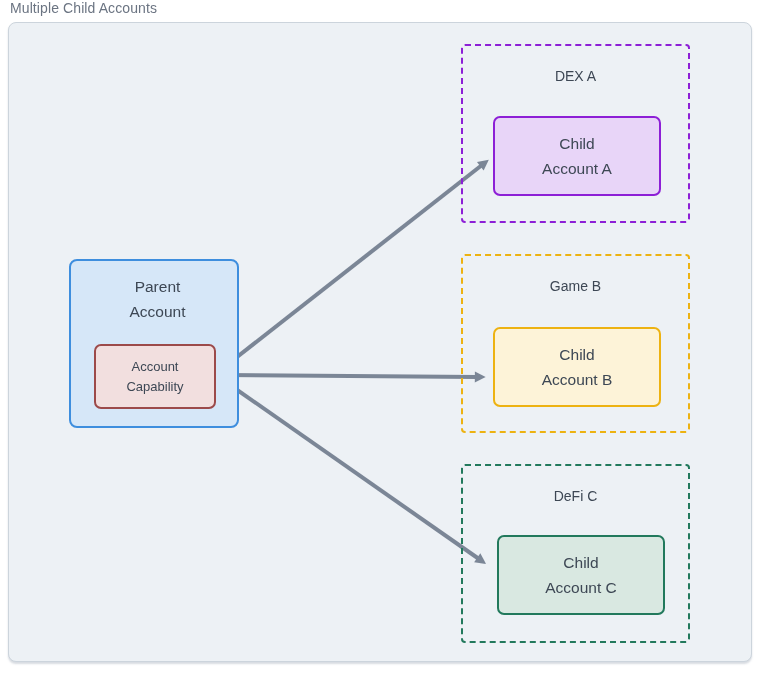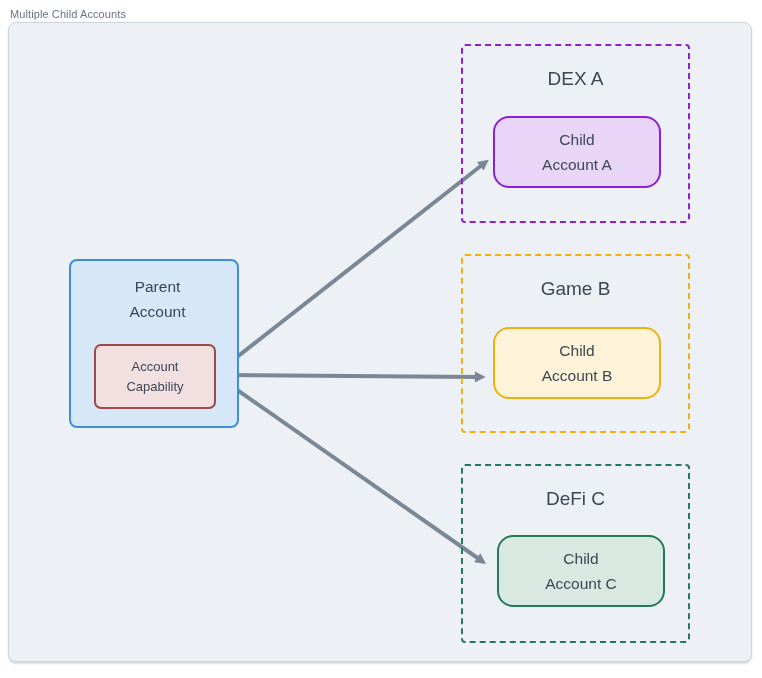--- a/index.html
+++ b/index.html
@@ -5,22 +5,22 @@
   * { margin: 0; padding: 0; box-sizing: border-box; }
   html, body {
     width: 762px; height: 678px;
     background: #ffffff;
     font-family: "Liberation Sans", "DejaVu Sans", sans-serif;
     position: relative;
     overflow: hidden;
   }
   .frame-label {
     position: absolute;
-    left: 10px; top: 8px;
-    font-size: 11px;
+    left: 10px; top: 0;
+    font-size: 14px;
     font-weight: 500;
     color: #6b7482;
     letter-spacing: 0.1px;
   }
   .canvas {
     position: absolute;
     left: 8px; top: 22px;
     width: 744px; height: 640px;
     background: #edf1f5;
     border: 1px solid #ccd4dc;
@@ -73,29 +73,29 @@
     width: 229px; height: 179px;
     border: 2px dashed;
     border-radius: 4px;
   }
   .group-label {
     position: absolute;
     left: 0; right: 0; top: 22px;
     text-align: center;
     color: #3d4754;
     font-weight: 500;
-    font-size: 19px;
+    font-size: 14px;
   }
   .group-dex-a  { top: 21px;  border-color: #8d1fd6; }
   .group-defi-b { top: 231px; border-color: #edb211; }
   .group-game-c { top: 441px; border-color: #22795c; }
   
   .child {
-    width: 168px; height: 72px;
-    border-radius: 16px;
+    width: 168px; height: 80px;
+    border-radius: 7px;
     border: 2px solid;
     font-size: 15.5px;
     line-height: 25px;
     text-align: center;
   }
   .child-a { left: 484px; top: 93px;  background: #e8d5f8; border-color: #8d1fd6; }
   .child-b { left: 484px; top: 304px; background: #fdf3d8; border-color: #edb211; }
   .child-c { left: 488px; top: 512px; background: #d9e8e1; border-color: #22795c; }
   .arrow-layer {
     position: absolute;

